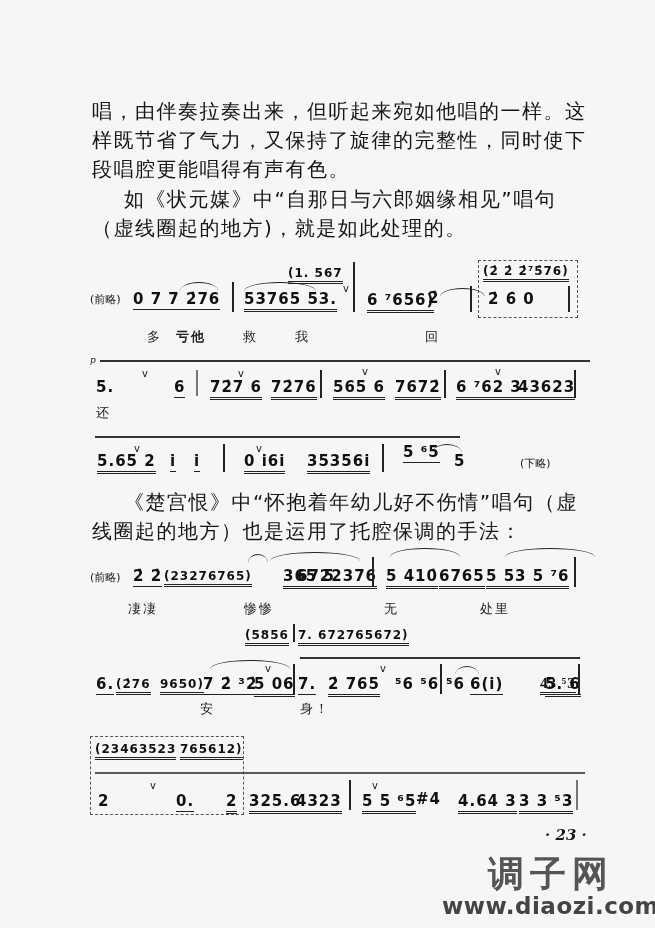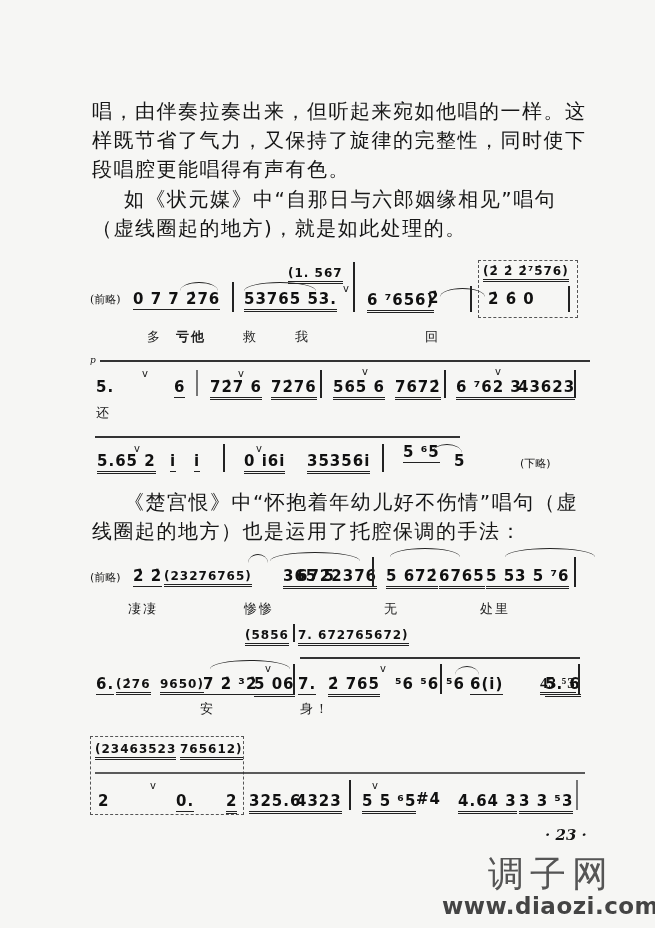--- a/index.html
+++ b/index.html
@@ -37,21 +37,21 @@
     position: absolute; border-top: 1.5px solid #222;
     border-radius: 50% 50% 0 0 / 100% 100% 0 0; height: 8px;
   }
   .tick { position: absolute; font-size: 10px; font-family: "DejaVu Sans", sans-serif; }
   .page-num {
     position: absolute; left: 545px; top: 826px;
     font-family: "DejaVu Serif", serif; font-style: italic; font-size: 15px; font-weight: bold;
   }
   .wm-cn {
     position: absolute; left: 488px; top: 850px;
-    font-family: "DejaVu Sans", sans-serif; font-size: 36px; font-weight: normal;
+    font-family: "DejaVu Sans", sans-serif; font-size: 36px; font-weight: bold;
     color: #555; letter-spacing: 6px;
   }
   .wm-url {
     position: absolute; left: 442px; top: 893px;
     font-family: "DejaVu Sans", sans-serif; font-size: 23px; font-weight: bold;
     color: #444; letter-spacing: 0.5px;
   }
 </style>
 </head>
 <body>
@@ -124,21 +124,21 @@
 <div>
   <span class="abs" style="left:90px;top:570px;font-size:11px;font-family:'DejaVu Sans',sans-serif;">(前略)</span>
   <span class="n" style="left:133px;top:567px;"><span class="ul">2̇ 2̇</span></span>
   <span class="n sm" style="left:164px;top:569px;"><span class="ul2">(23276765)</span></span>
   <span class="n" style="left:246px;top:567px;margin-left:37px;"><span class="ul2">365 5</span></span>
   <span class="slur" style="left:248px;top:554px;width:20px;"></span>
   <span class="slur" style="left:270px;top:552px;width:90px;"></span>
   <span class="n" style="left:297px;top:567px;"><span class="ul2">6722376</span></span>
   <div class="bar" style="left:372px;top:557px;height:30px;"></div>
   <span class="slur" style="left:390px;top:548px;width:70px;"></span>
-  <span class="n" style="left:386px;top:567px;"><span class="ul2">5 672̇</span></span>
+  <span class="n" style="left:386px;top:567px;"><span class="ul2">5 410̇</span></span>
   <span class="n" style="left:439px;top:567px;"><span class="ul2">6765</span></span>
   <span class="slur" style="left:505px;top:548px;width:90px;"></span>
   <span class="n" style="left:486px;top:567px;"><span class="ul2">5 53 5 ⁷6</span></span>
   <div class="bar" style="left:574px;top:557px;height:30px;"></div>
   <span class="lyric" style="left:128px;top:600px;">凄凄</span>
   <span class="lyric" style="left:244px;top:600px;">惨惨</span>
   <span class="lyric" style="left:384px;top:600px;">无</span>
   <span class="lyric" style="left:480px;top:600px;">处里</span>
 
   <span class="n sm" style="left:245px;top:628px;"><span class="ul2">(5856</span></span>

